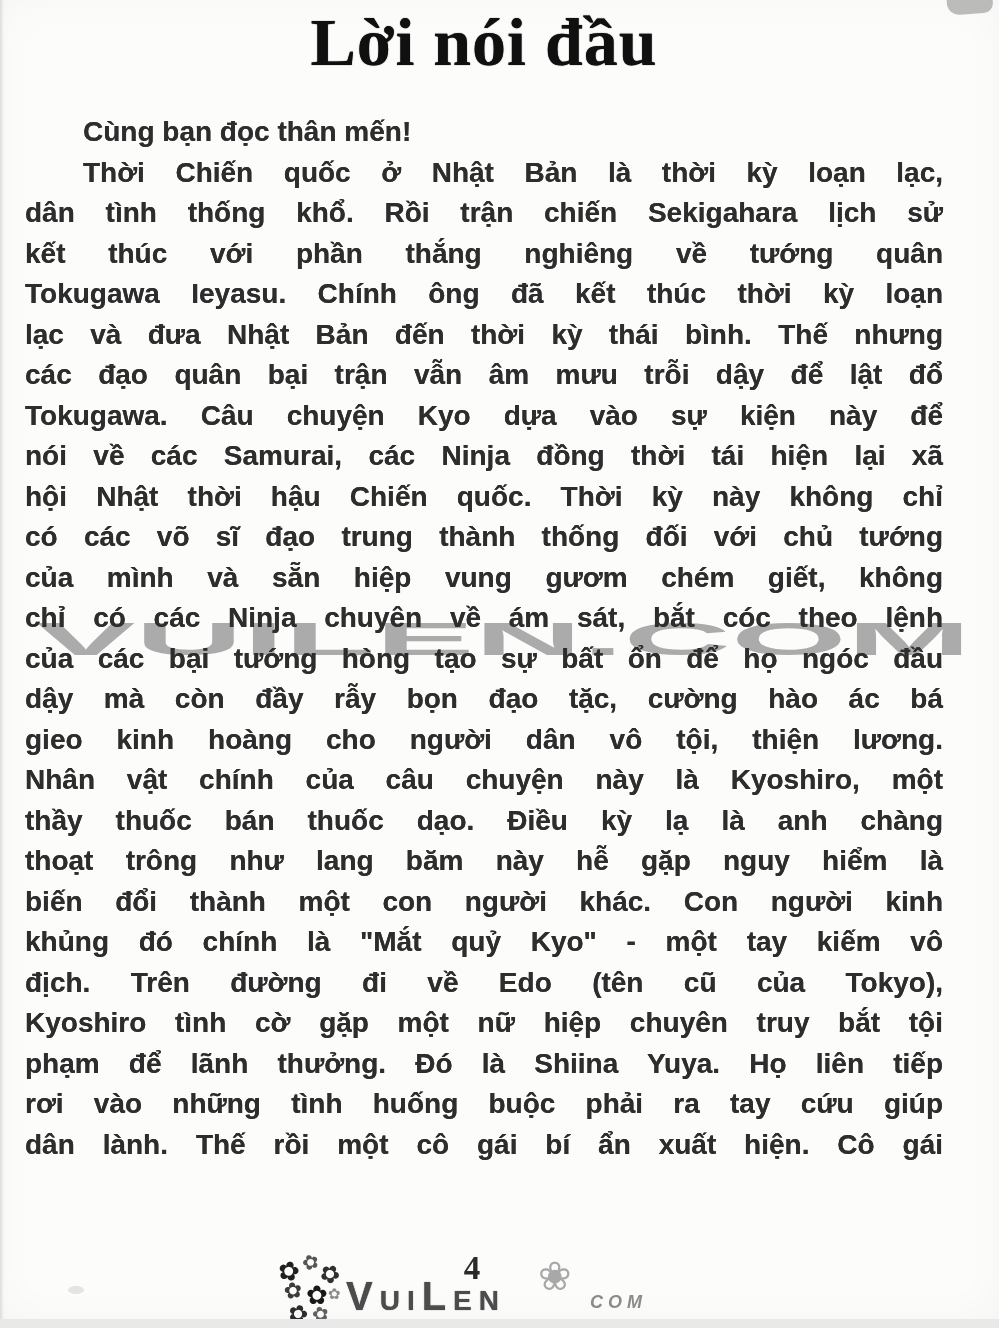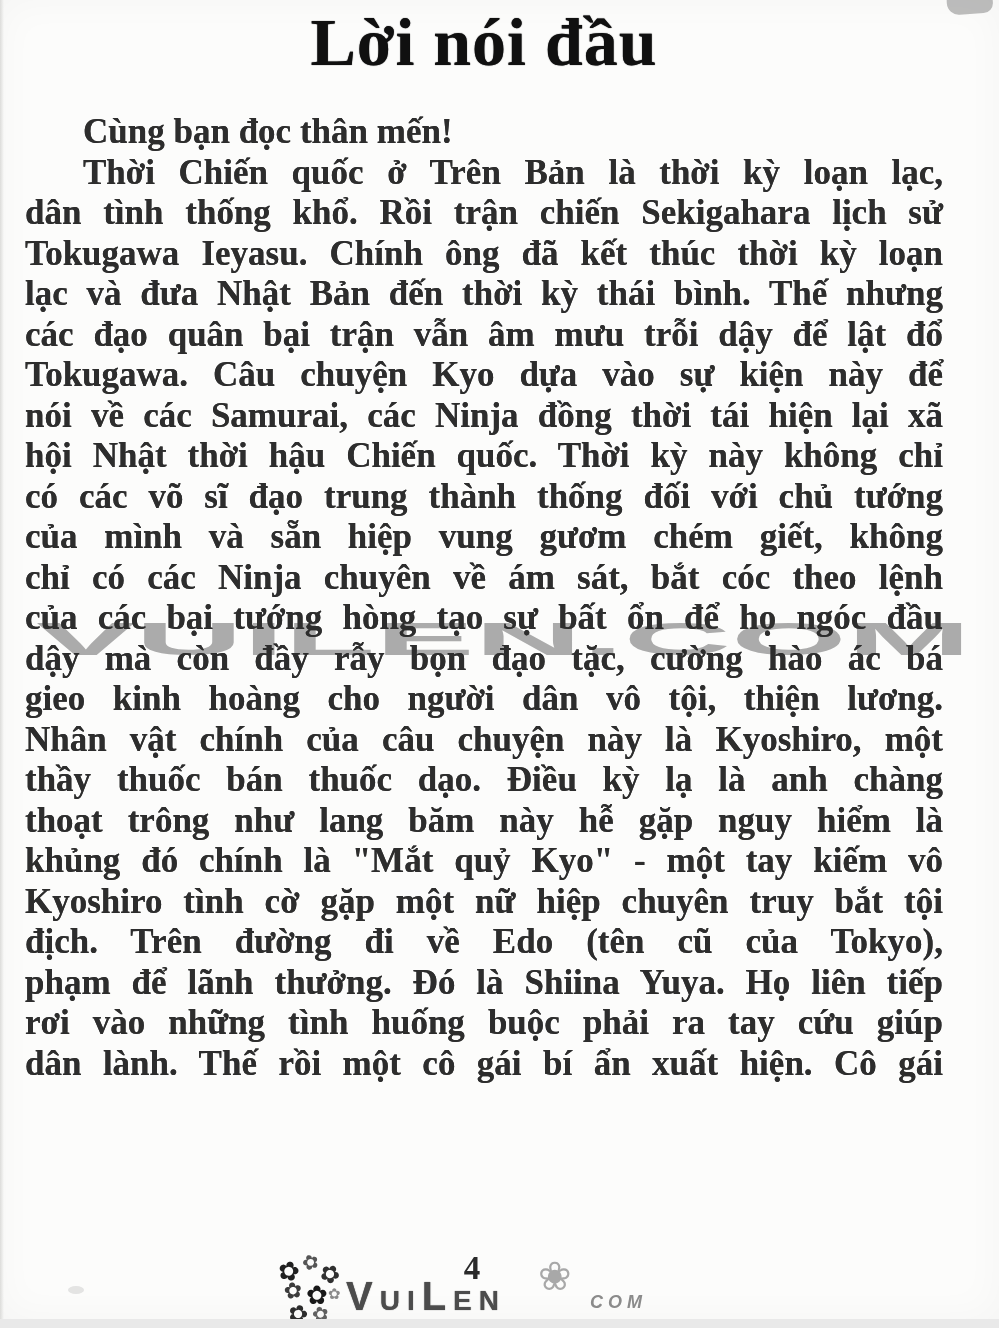--- a/index.html
+++ b/index.html
@@ -33,27 +33,26 @@
     letter-spacing:1px;color:#101010;
     text-shadow:0 0 1px #222;
   }
   .watermark-wrap{
     position:absolute;left:36px;top:610px;width:940px;height:56px;
   }
   .bodytext{
     position:absolute;left:25px;top:112px;width:918px;
   }
   .line{
-    font-weight:bold;font-size:35px;line-height:40.5px;
+    font-weight:bold;font-size:28px;line-height:40.5px;
     color:#2d2d2d;
     text-align:justify;
     -moz-text-align-last:justify;
     text-align-last:justify;
     text-shadow:0 0 0.6px #4a4a4a;
-    font-family:Liberation Serif, serif;
   }
   .line.indent{text-indent:58px;}
   .line.nojust{text-align:left;text-align-last:left;-moz-text-align-last:left;}
   .footer{
     position:absolute;left:0;top:1240px;width:100%;height:88px;
   }
   .page-num{
     position:absolute;left:452px;top:10px;width:40px;
     text-align:center;
     font-family:"Liberation Serif",serif;
@@ -97,40 +96,42 @@
   <div class="title">Lời nói đầu</div>
 
   <div class="watermark-wrap">
     <svg width="940" height="56" xmlns="http://www.w3.org/2000/svg">
       <text x="0" y="45" font-family="Liberation Sans, sans-serif" font-size="46" font-weight="bold" fill="#8d8d8d" opacity="0.72" textLength="935" lengthAdjust="spacingAndGlyphs">VUILEN.COM</text>
     </svg>
   </div>
 
   <div class="bodytext">
     <div class="line indent nojust">Cùng bạn đọc thân mến!</div>
-    <div class="line indent">Thời Chiến quốc ở Trên Bản là thời kỳ loạn lạc,</div>
+    <div class="line indent">Thời Chiến quốc ở Nhật Bản là thời kỳ loạn lạc,</div>
     <div class="line">dân tình thống khổ. Rồi trận chiến Sekigahara lịch sử</div>
+    <div class="line">kết thúc với phần thắng nghiêng về tướng quân</div>
     <div class="line">Tokugawa Ieyasu. Chính ông đã kết thúc thời kỳ loạn</div>
     <div class="line">lạc và đưa Nhật Bản đến thời kỳ thái bình. Thế nhưng</div>
     <div class="line">các đạo quân bại trận vẫn âm mưu trỗi dậy để lật đổ</div>
     <div class="line">Tokugawa. Câu chuyện Kyo dựa vào sự kiện này để</div>
     <div class="line">nói về các Samurai, các Ninja đồng thời tái hiện lại xã</div>
     <div class="line">hội Nhật thời hậu Chiến quốc. Thời kỳ này không chỉ</div>
     <div class="line">có các võ sĩ đạo trung thành thống đối với chủ tướng</div>
     <div class="line">của mình và sẵn hiệp vung gươm chém giết, không</div>
     <div class="line">chỉ có các Ninja chuyên về ám sát, bắt cóc theo lệnh</div>
     <div class="line">của các bại tướng hòng tạo sự bất ổn để họ ngóc đầu</div>
     <div class="line">dậy mà còn đầy rẫy bọn đạo tặc, cường hào ác bá</div>
     <div class="line">gieo kinh hoàng cho người dân vô tội, thiện lương.</div>
     <div class="line">Nhân vật chính của câu chuyện này là Kyoshiro, một</div>
     <div class="line">thầy thuốc bán thuốc dạo. Điều kỳ lạ là anh chàng</div>
     <div class="line">thoạt trông như lang băm này hễ gặp nguy hiểm là</div>
+    <div class="line">biến đổi thành một con người khác. Con người kinh</div>
     <div class="line">khủng đó chính là "Mắt quỷ Kyo" - một tay kiếm vô</div>
+    <div class="line">địch. Trên đường đi về Edo (tên cũ của Tokyo),</div>
     <div class="line">Kyoshiro tình cờ gặp một nữ hiệp chuyên truy bắt tội</div>
-    <div class="line">địch. Trên đường đi về Edo (tên cũ của Tokyo),</div>
     <div class="line">phạm để lãnh thưởng. Đó là Shiina Yuya. Họ liên tiếp</div>
     <div class="line">rơi vào những tình huống buộc phải ra tay cứu giúp</div>
     <div class="line">dân lành. Thế rồi một cô gái bí ẩn xuất hiện. Cô gái</div>
   </div>
 
   <div class="footer">
     <div class="page-num">4</div>
 
     <div class="cluster">
       <span class="cl1">✿</span>

